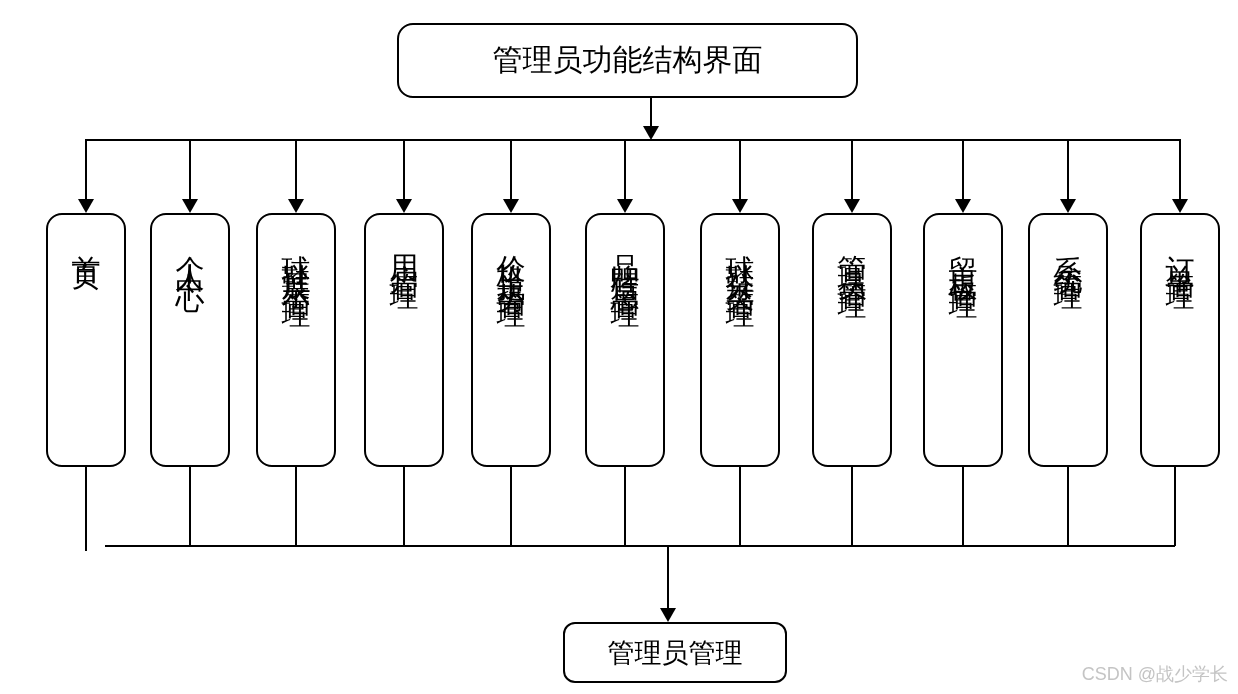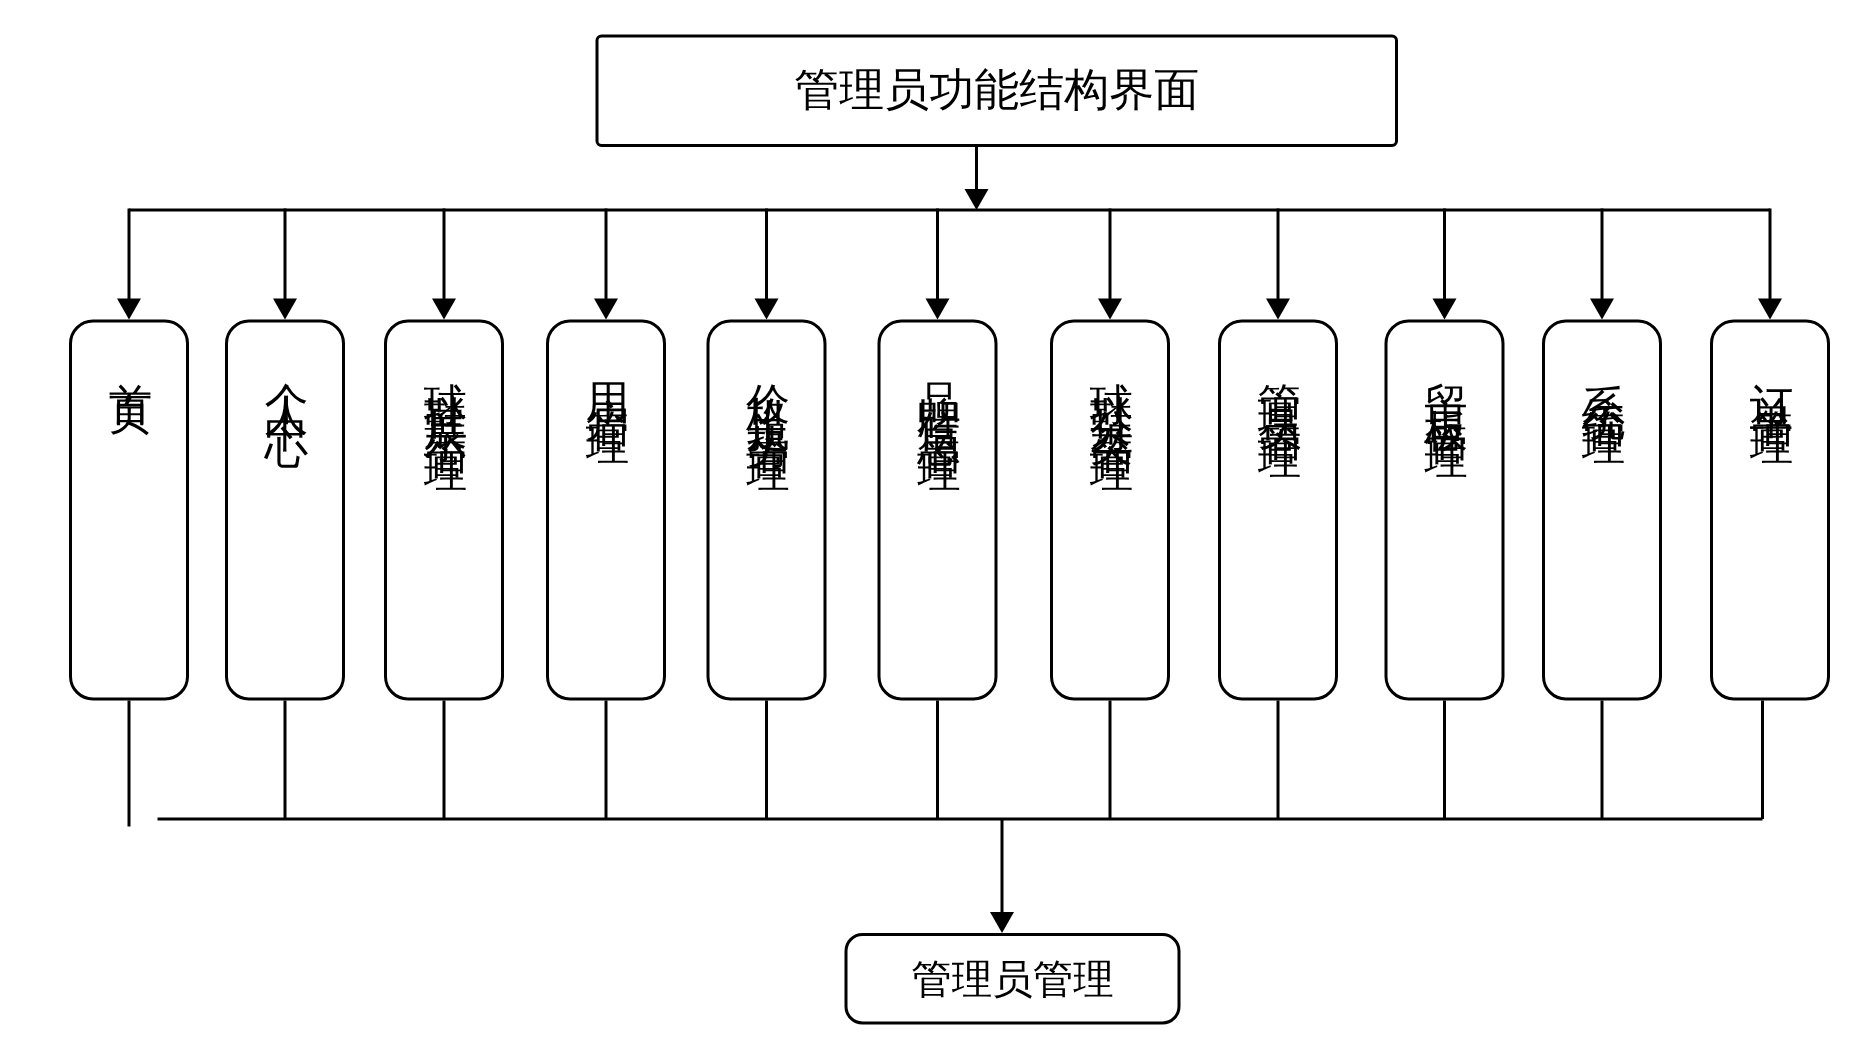--- a/index.html
+++ b/index.html
@@ -33,22 +33,22 @@
     stroke: none;
   }
   .node {
     position: absolute;
     background: var(--box-fill);
     border: 2px solid var(--box-border);
     color: #000;
   }
   .root-node {
     left: 397px; top: 23px;
-    width: 535px; height: 75px;
-    border-radius: 4px;
+    width: 461px; height: 75px;
+    border-radius: 16px;
     display: flex;
     align-items: center;
     justify-content: center;
     font-size: 30px;
     letter-spacing: 0px;
   }
   .module-node {
     top: 213px;
     width: 80px; height: 254px;
     border-radius: 16px;
@@ -167,14 +167,15 @@
   </div>
   <div class="node module-node" style="left:1028px">
     <span class="vtext">系统管理</span>
   </div>
   <div class="node module-node" style="left:1140px">
     <span class="vtext">订单管理</span>
   </div>
 
   <div class="node exit-node">管理员管理</div>
 
+  <div class="watermark">CSDN @战少学长</div>
 
 </div>
 
 </body></html>

